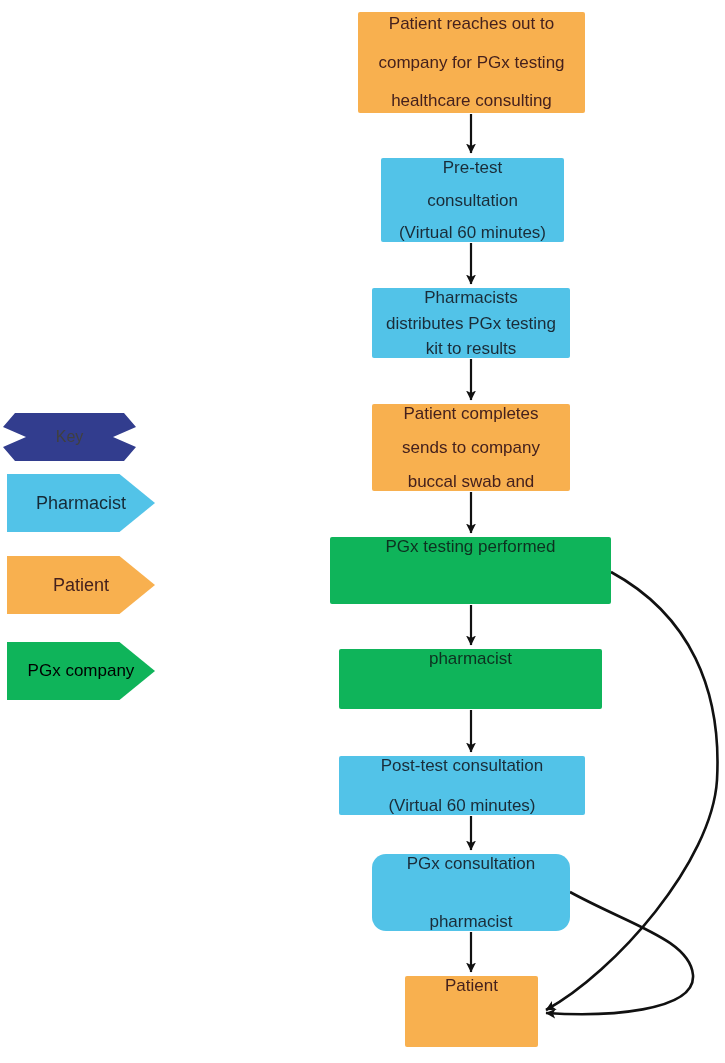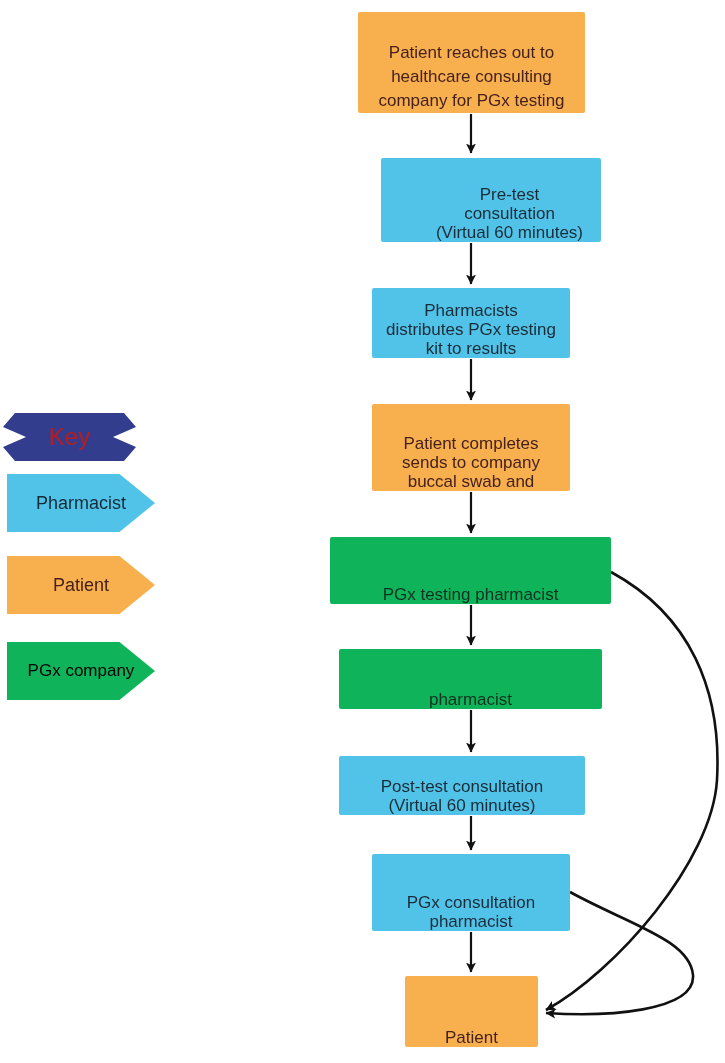--- a/index.html
+++ b/index.html
@@ -4,34 +4,34 @@
 <style>
   html,body{margin:0;padding:0;background:#ffffff;}
   .canvas{
     position:relative;width:725px;height:1063px;background:#ffffff;
     font-family:"Liberation Sans","DejaVu Sans",sans-serif;overflow:hidden;
   }
   .arrow-layer{position:absolute;left:0;top:0;width:725px;height:1063px;}
   .conn{fill:none;stroke:#111111;stroke-width:2.2px;}
   .conn.curve{stroke-width:2.6px;}
   .node{
-    position:absolute;display:flex;flex-direction:column;justify-content:flex-end;
+    position:absolute;display:flex;flex-direction:column;justify-content:space-between;
     align-items:center;text-align:center;border-radius:2px;
     font-size:17px;line-height:19px;font-weight:400;
   }
   .node.patient{background:#F8B04F;color:#45211D;}
   .node.pharmacist{background:#52C3E8;color:#1A2C38;}
   .node.pgx-company{background:#0FB45A;color:#0D3120;}
   .node.loose{line-height:24px;}
   .ln{width:100%;}
   .key-banner-wrap{position:absolute;left:2px;top:412px;width:135px;height:50px;}
   .key-banner-wrap svg{position:absolute;left:0;top:0;}
   .key-title{
     position:absolute;left:0;top:0;width:135px;height:50px;display:flex;
-    align-items:center;justify-content:center;color:#b91c1c;font-size:24px;
+    align-items:center;justify-content:center;color:#404040;font-size:16px;
   }
   .pent{
     position:absolute;left:7px;width:148px;height:58px;display:flex;
     align-items:center;justify-content:center;text-align:center;font-size:18px;
     clip-path:polygon(0% 0%,76% 0%,100% 50%,76% 100%,0% 100%);
   }
   .pent.pharmacist{background:#52C3E8;color:#162A36;top:474px;}
   .pent.patient{background:#F8B04F;color:#45211D;top:556px;}
   .pent.pgx-company{background:#0FB45A;color:#000000;top:642px;font-size:17px;}
 </style>
@@ -53,56 +53,56 @@
     <path class="conn" marker-end="url(#ah)" d="M471 605 L471 645"></path>
     <path class="conn" marker-end="url(#ah)" d="M471 710 L471 752"></path>
     <path class="conn" marker-end="url(#ah)" d="M471 816 L471 850"></path>
     <path class="conn" marker-end="url(#ah)" d="M471 932 L471 972"></path>
     <path class="conn curve" marker-end="url(#ah)" d="M611 572 C690 615 722 690 717 780 C712 862 615 972 546 1010"></path>
     <path class="conn curve" marker-end="url(#ah)" d="M570 892 C630 925 690 940 693 975 C696 1012 605 1017 546 1013"></path>
   </svg>
 
   <div class="node patient loose" style="left:358px;top:12px;width:227px;height:101px;">
     <div class="ln">Patient reaches out to</div>
+    <div class="ln">company for PGx testing</div>
     <div class="ln">healthcare consulting</div>
-    <div class="ln">company for PGx testing</div>
   </div>
 
-  <div class="node pharmacist" style="left:381px;top:158px;width:183px;height:84px;padding-left:37px;">
+  <div class="node pharmacist" style="left:381px;top:158px;width:183px;height:84px;">
     <div class="ln">Pre-test</div>
     <div class="ln">consultation</div>
     <div class="ln">(Virtual 60 minutes)</div>
   </div>
 
   <div class="node pharmacist" style="left:372px;top:288px;width:198px;height:70px;">
     <div class="ln">Pharmacists</div>
     <div class="ln">distributes PGx testing</div>
     <div class="ln">kit to results</div>
   </div>
 
   <div class="node patient" style="left:372px;top:404px;width:198px;height:87px;">
     <div class="ln">Patient completes</div>
     <div class="ln">sends to company</div>
     <div class="ln">buccal swab and</div>
   </div>
 
   <div class="node pgx-company" style="left:330px;top:537px;width:281px;height:67px;">
-    <div class="ln">PGx testing pharmacist</div>
+    <div class="ln">PGx testing performed</div>
   </div>
 
   <div class="node pgx-company" style="left:339px;top:649px;width:263px;height:60px;">
     <div class="ln">pharmacist</div>
   </div>
 
   <div class="node pharmacist" style="left:339px;top:756px;width:246px;height:59px;">
     <div class="ln">Post-test consultation</div>
     <div class="ln">(Virtual 60 minutes)</div>
   </div>
 
-  <div class="node pharmacist" style="left:372px;top:854px;width:198px;height:77px;">
+  <div class="node pharmacist" style="left:372px;top:854px;width:198px;height:77px;border-radius:14px;">
     <div class="ln">PGx consultation</div>
     <div class="ln">pharmacist</div>
   </div>
 
   <div class="node patient" style="left:405px;top:976px;width:133px;height:71px;">
     <div class="ln">Patient</div>
   </div>
 
   <div class="key-banner-wrap">
     <svg width="135" height="50" viewBox="0 0 135 50">

